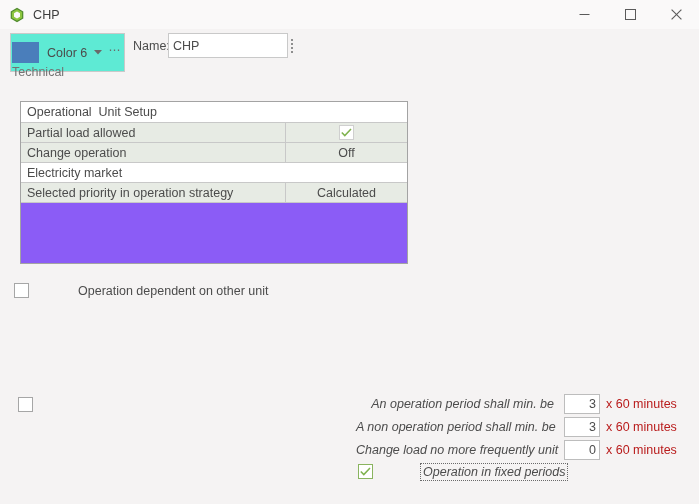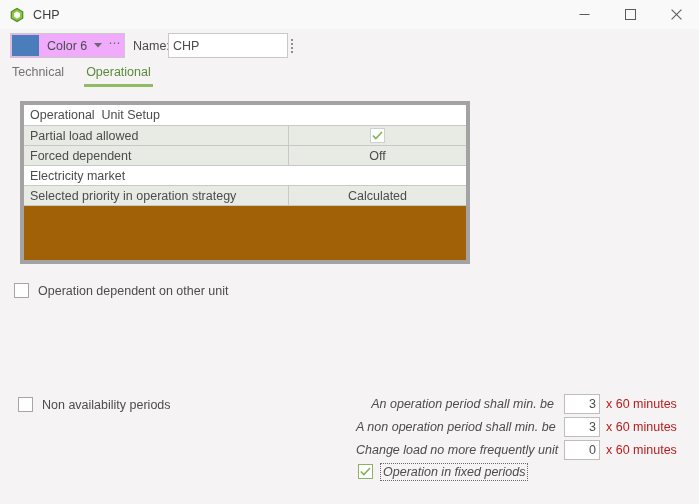--- a/index.html
+++ b/index.html
@@ -55,22 +55,22 @@
 
   
   .toolbar {
     position: absolute;
     left: 0; top: 29px;
     width: 699px; height: 34px;
   }
   .color-combo {
     position: absolute;
     left: 10px; top: 4px;
-    width: 115px; height: 25px;
-    background: #f0abfc;
+    width: 115px; height: 39px;
+    background: #5eead4;
     border: 1px solid #c9c9c9;
     display: flex;
     align-items: center;
     box-sizing: border-box;
   }
   .color-swatch {
     width: 27px; height: 21px;
     margin-left: 1px;
     background: #4a7ebb;
     flex: none;
@@ -150,23 +150,23 @@
   .tab:first-child { margin-left: 10px; }
   .tab.active {
     color: #5a8a3c;
     border-bottom-color: #8fbc63;
   }
 
   
   .table {
     position: absolute;
     left: 20px; top: 101px;
-    width: 450px; height: 163px;
-    border: 4px solid #a3a3a3;
-    background: #a16207;
+    width: 388px; height: 163px;
+    border: 1px solid #a3a3a3;
+    background: #8b5cf6;
     box-sizing: border-box;
     overflow: hidden;
   }
   .trow {
     display: flex;
     height: 20px;
     border-bottom: 1px solid #c8c8c8;
     box-sizing: border-box;
   }
   .trow.header {
@@ -216,20 +216,21 @@
     display: flex;
     align-items: center;
     justify-content: center;
   }
 
   
   .chk-row {
     position: absolute;
     display: flex;
     align-items: center;
+    gap: 40px;
   }
   .chk-box {
     width: 15px; height: 15px;
     background: #ffffff;
     border: 1px solid #a6a6a6;
     box-sizing: border-box;
     flex: none;
     display: flex;
     align-items: center;
     justify-content: center;
@@ -348,21 +349,20 @@
   <span class="grip">
     <i></i>
       <i></i>
       <i></i>
       <i></i>
   </span>
 </div>
 
 <div class="tabs">
   <div class="tab">Technical</div>
-  <div class="tab active">Operational</div>
 </div>
 
 <div class="table">
 
   <div class="trow header">
     <span class="header-text">Operational  Unit Setup</span>
   </div>
 
   <div class="trow odd">
     <span class="tcell-label">Partial load allowed</span>
@@ -371,21 +371,21 @@
         <span>
           <svg width="11" height="9" viewBox="0 0 11 9">
               <polyline points="0.8,4.4 3.8,7.6 10,0.9" fill="none" stroke="#7fb24e" stroke-width="1.5"></polyline>
             </svg>
         </span>
       </span>
     </span>
   </div>
 
   <div class="trow odd">
-    <span class="tcell-label">Forced dependent</span>
+    <span class="tcell-label">Change operation</span>
     <span class="tcell-value">Off</span>
   </div>
 
   <div class="trow even">
     <span class="tcell-label">Electricity market</span>
   </div>
 
   <div class="trow odd">
     <span class="tcell-label">Selected priority in operation strategy</span>
     <span class="tcell-value">Calculated</span>
@@ -393,21 +393,20 @@
 
 </div>
 
 <div class="chk-row" style="left:14px; top:283px;">
   <span class="chk-box"></span>
   <span class="chk-label">Operation dependent on other unit</span>
 </div>
 
 <div class="chk-row" style="left:18px; top:397px;">
   <span class="chk-box"></span>
-  <span class="chk-label">Non availability periods</span>
 </div>
 
 <div class="form">
 
   <div class="frow">
     <span class="frow-label">An operation period shall min. be</span>
     <input class="frow-input" type="text" value="3" style="">
     <span class="frow-suffix">x 60 minutes</span>
   </div>
 

